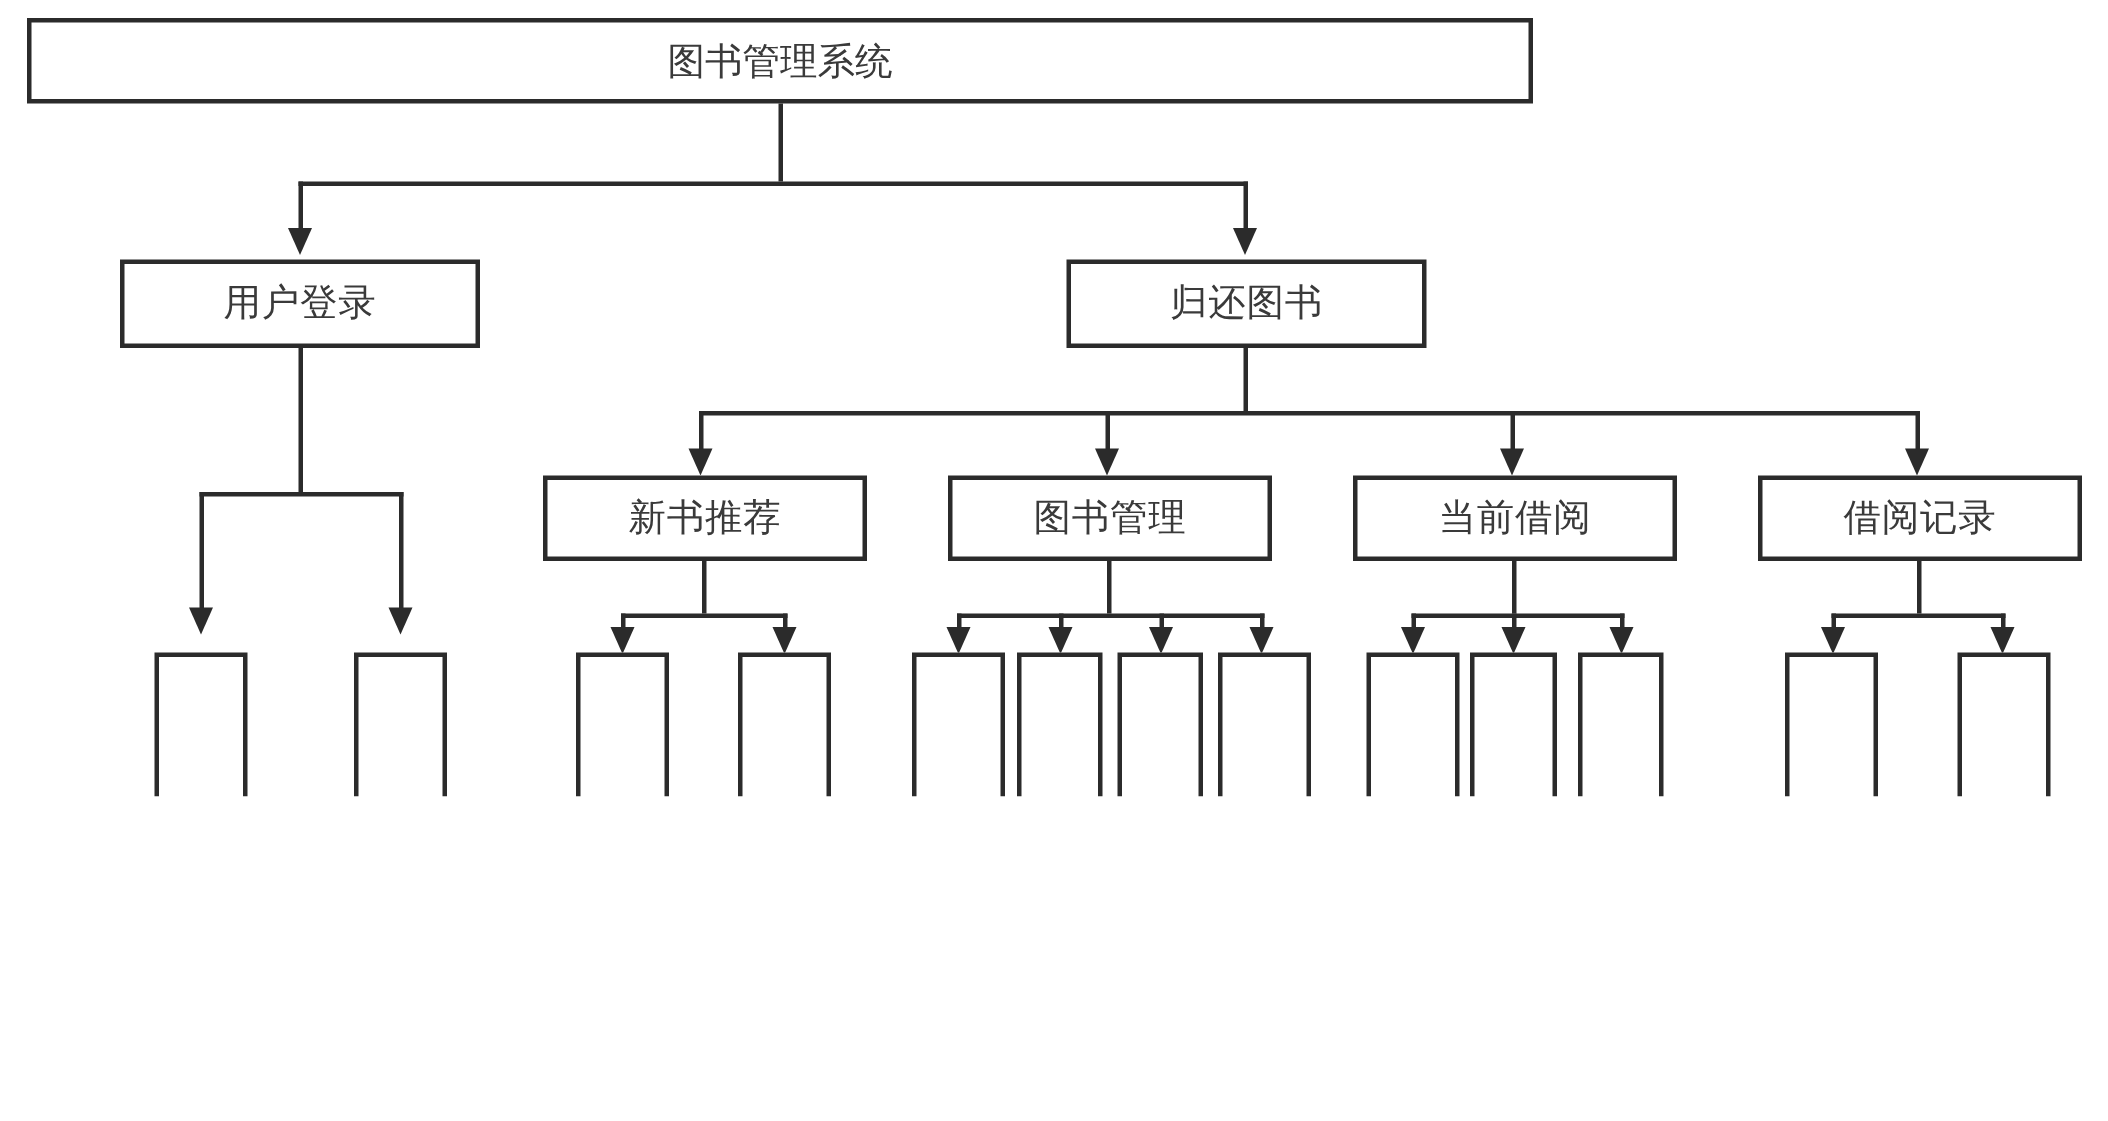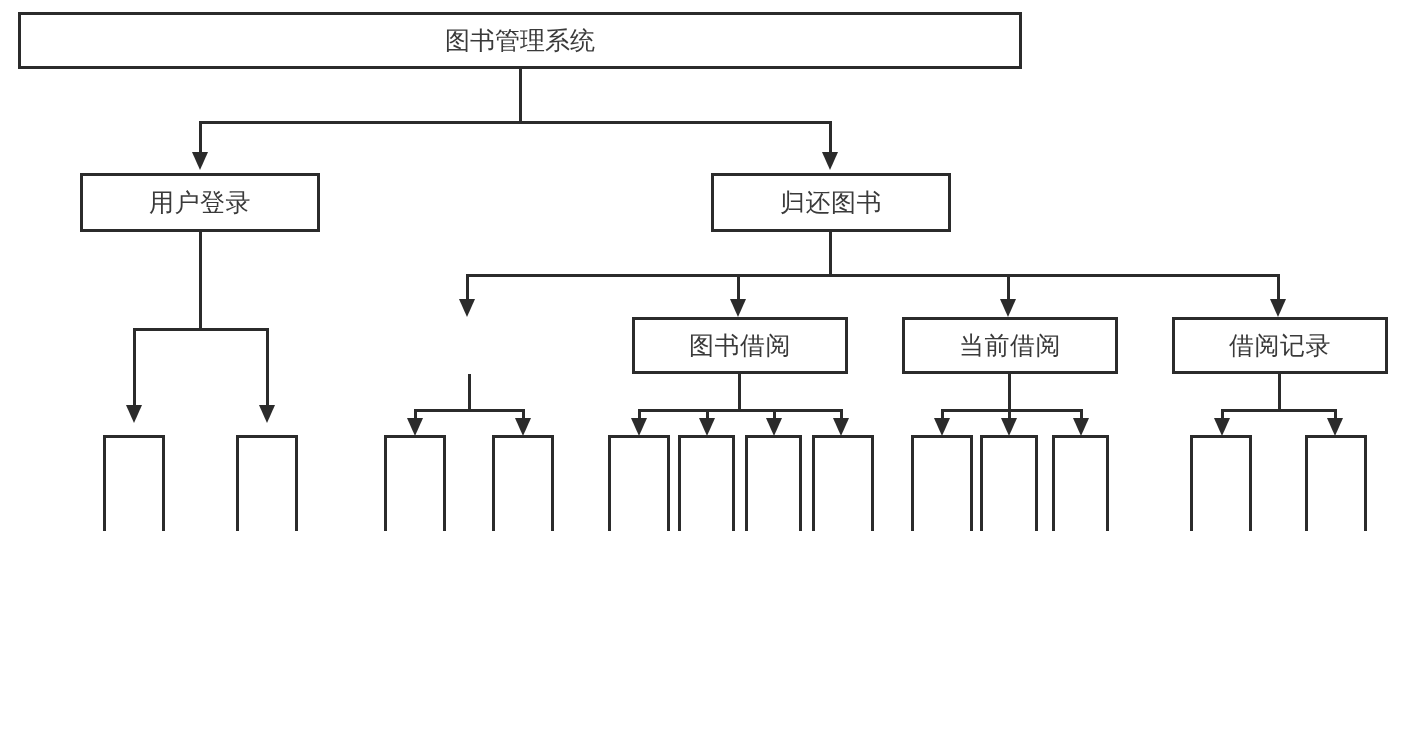--- a/index.html
+++ b/index.html
@@ -125,22 +125,23 @@
 
   <div class="vline" style="left:737px; top:274px; width:3px; height:27px;"></div>
   <div class="arrow" style="left:730px; top:299px;"></div>
 
   <div class="vline" style="left:1007px; top:274px; width:3px; height:27px;"></div>
   <div class="arrow" style="left:1000px; top:299px;"></div>
 
   <div class="vline" style="left:1277px; top:274px; width:3px; height:27px;"></div>
   <div class="arrow" style="left:1270px; top:299px;"></div>
 
+  <div class="node h-node" style="left:362px; top:317px; width:216px; height:57px;">新书推荐</div>
 
-  <div class="node h-node" style="left:632px; top:317px; width:216px; height:57px;">图书借阅</div>
+  <div class="node h-node" style="left:632px; top:317px; width:216px; height:57px;">图书管理</div>
 
   <div class="node h-node" style="left:1172px; top:317px; width:216px; height:57px;">借阅记录</div>
 
   <div class="node h-node" style="left:902px; top:317px; width:216px; height:57px;">当前借阅</div>
 
   <div class="vline" style="left:468px; top:374px; width:3px; height:35px;"></div>
   <div class="hline" style="left:414px; top:409px; width:111px; height:3px;"></div>
   <div class="vline" style="left:414px; top:409px; width:3px; height:15px;"></div>
   <div class="arrow" style="left:407px; top:418px;"></div>
   <div class="vline" style="left:522px; top:409px; width:3px; height:15px;"></div>

